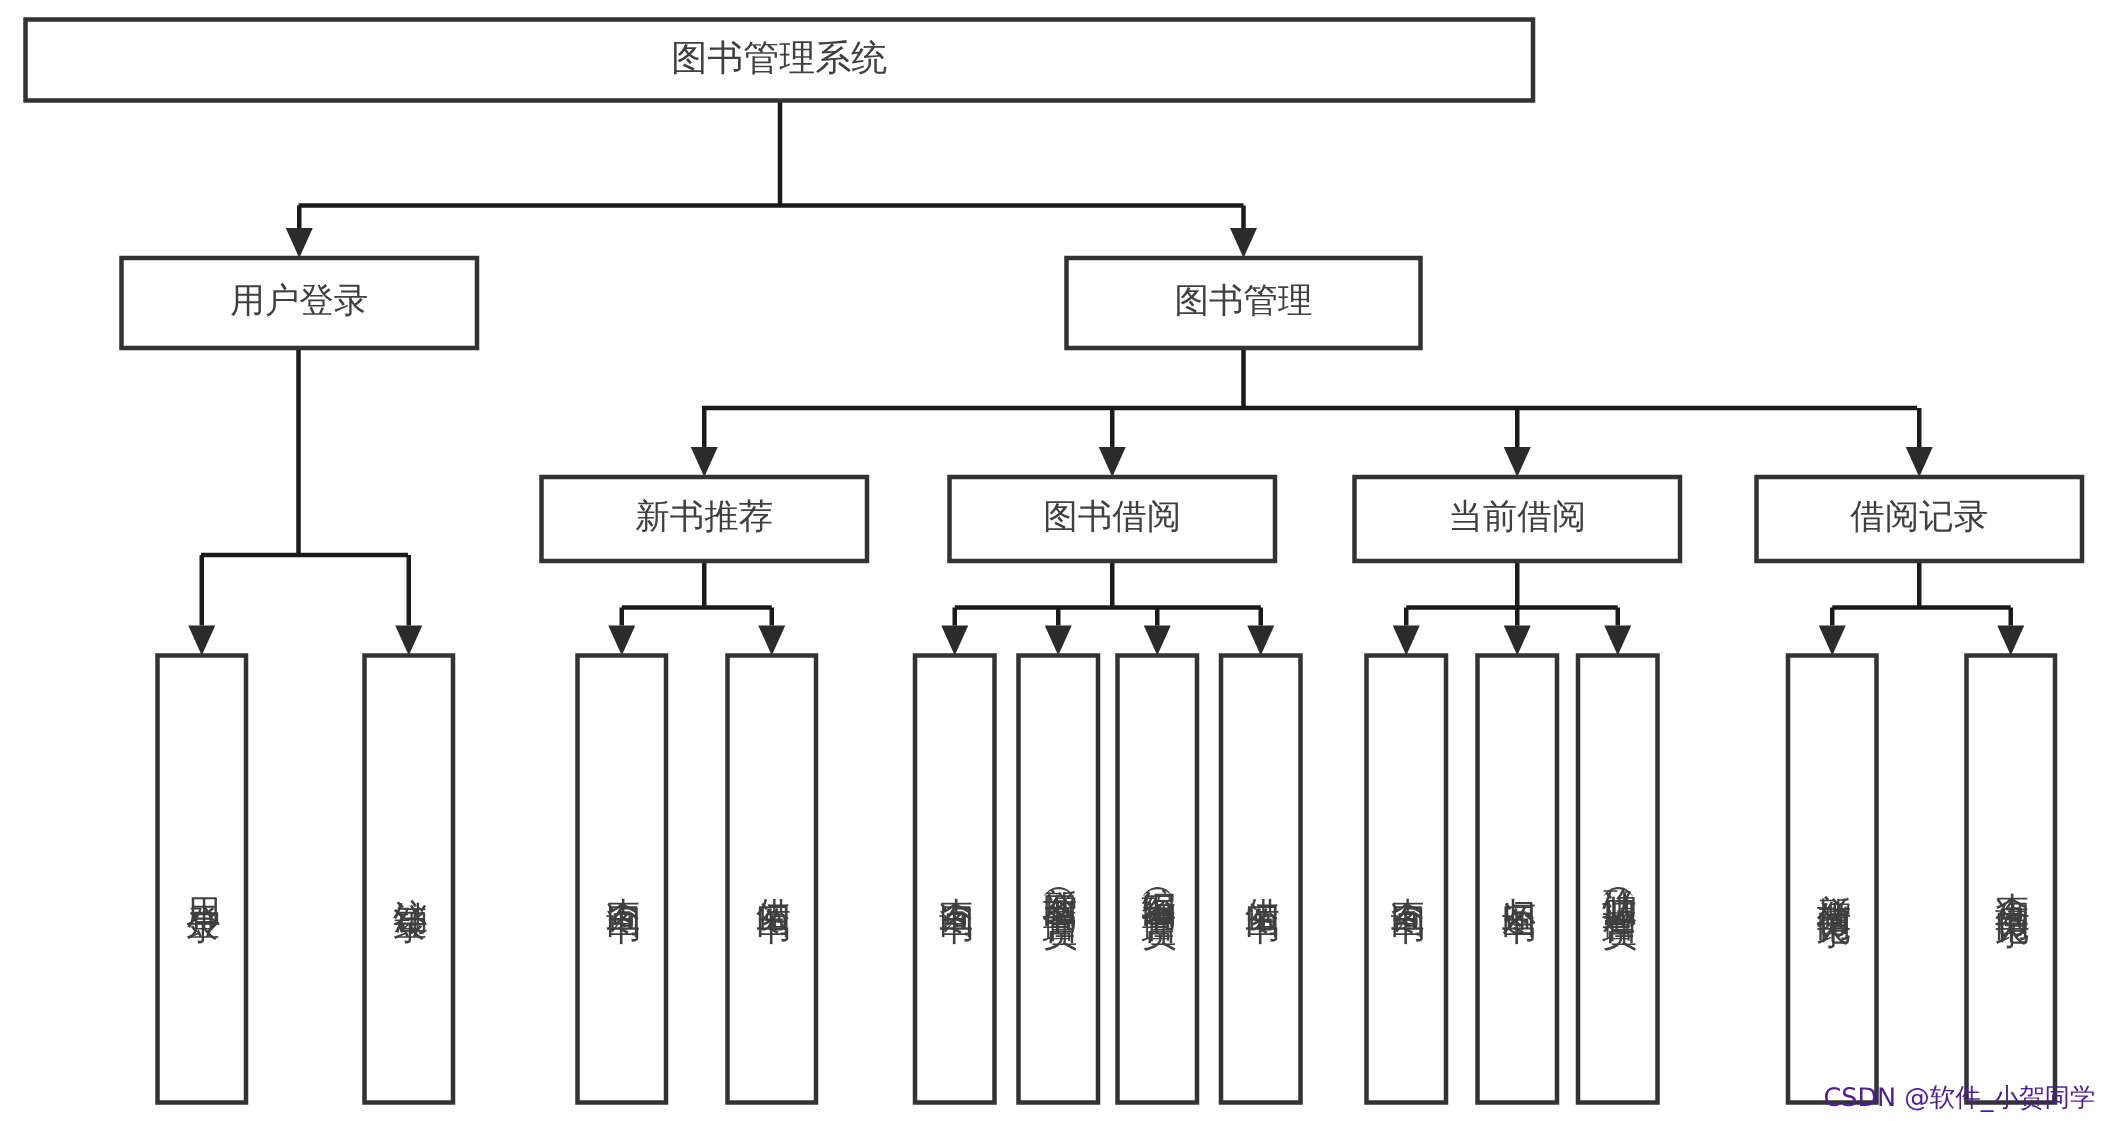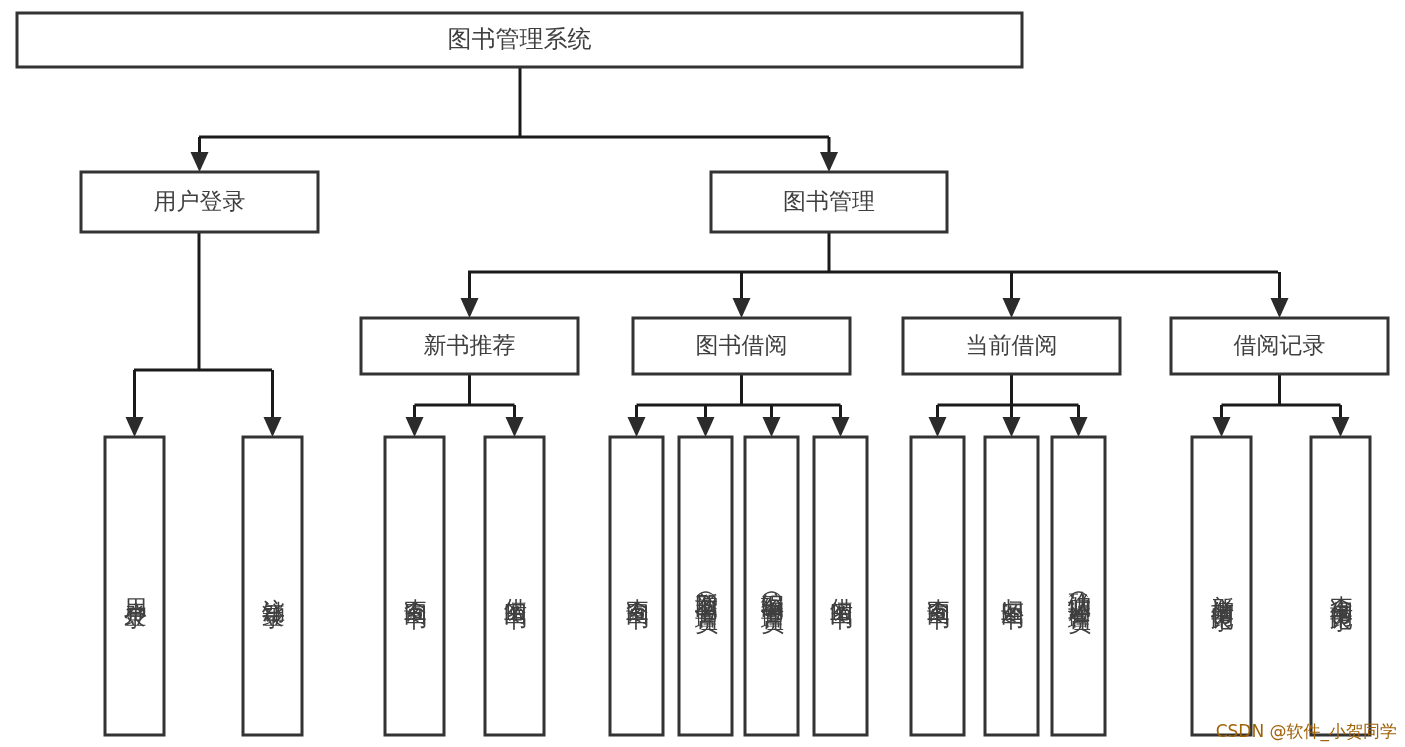--- a/index.html
+++ b/index.html
@@ -59,21 +59,21 @@
     font-size: 23px;
     writing-mode: vertical-rl;
     text-orientation: upright;
     letter-spacing: 3px;
   }
   .watermark {
     position: absolute;
     right: 8px;
     bottom: 4px;
     font-size: 17px;
-    color: #a16207;
+    color: #4c1d95;
     font-family: "DejaVu Sans", "Liberation Sans", sans-serif;
     white-space: nowrap;
     pointer-events: none;
   }
 </style>
 </head>
 <body>
 
 <div id="diagram-root">
   <svg class="flow" viewBox="0 0 1405 747" xmlns="http://www.w3.org/2000/svg">

